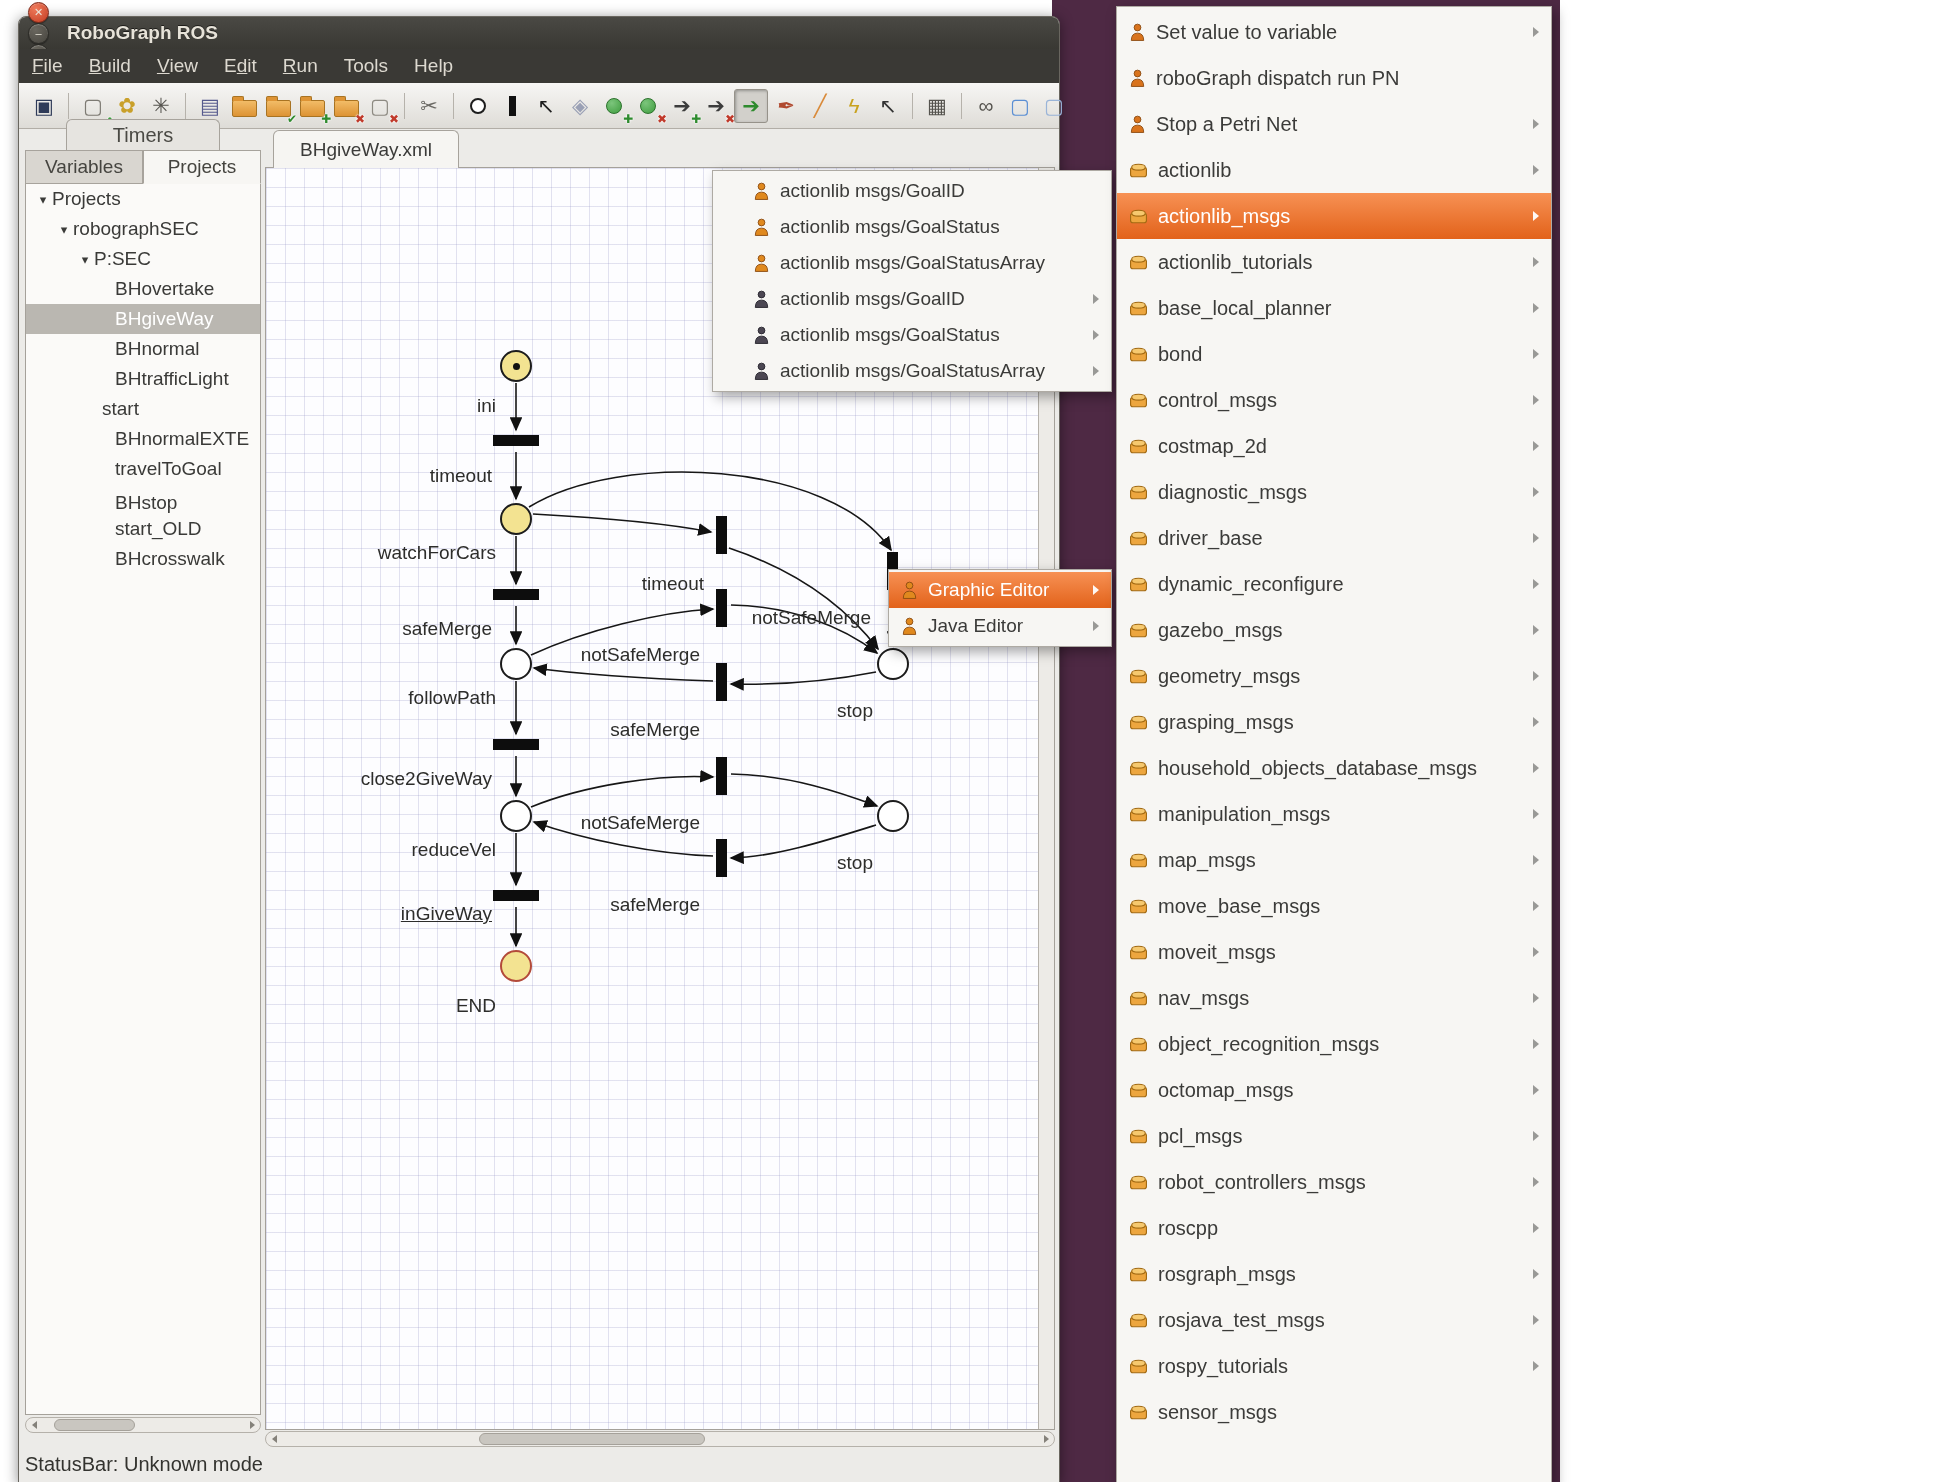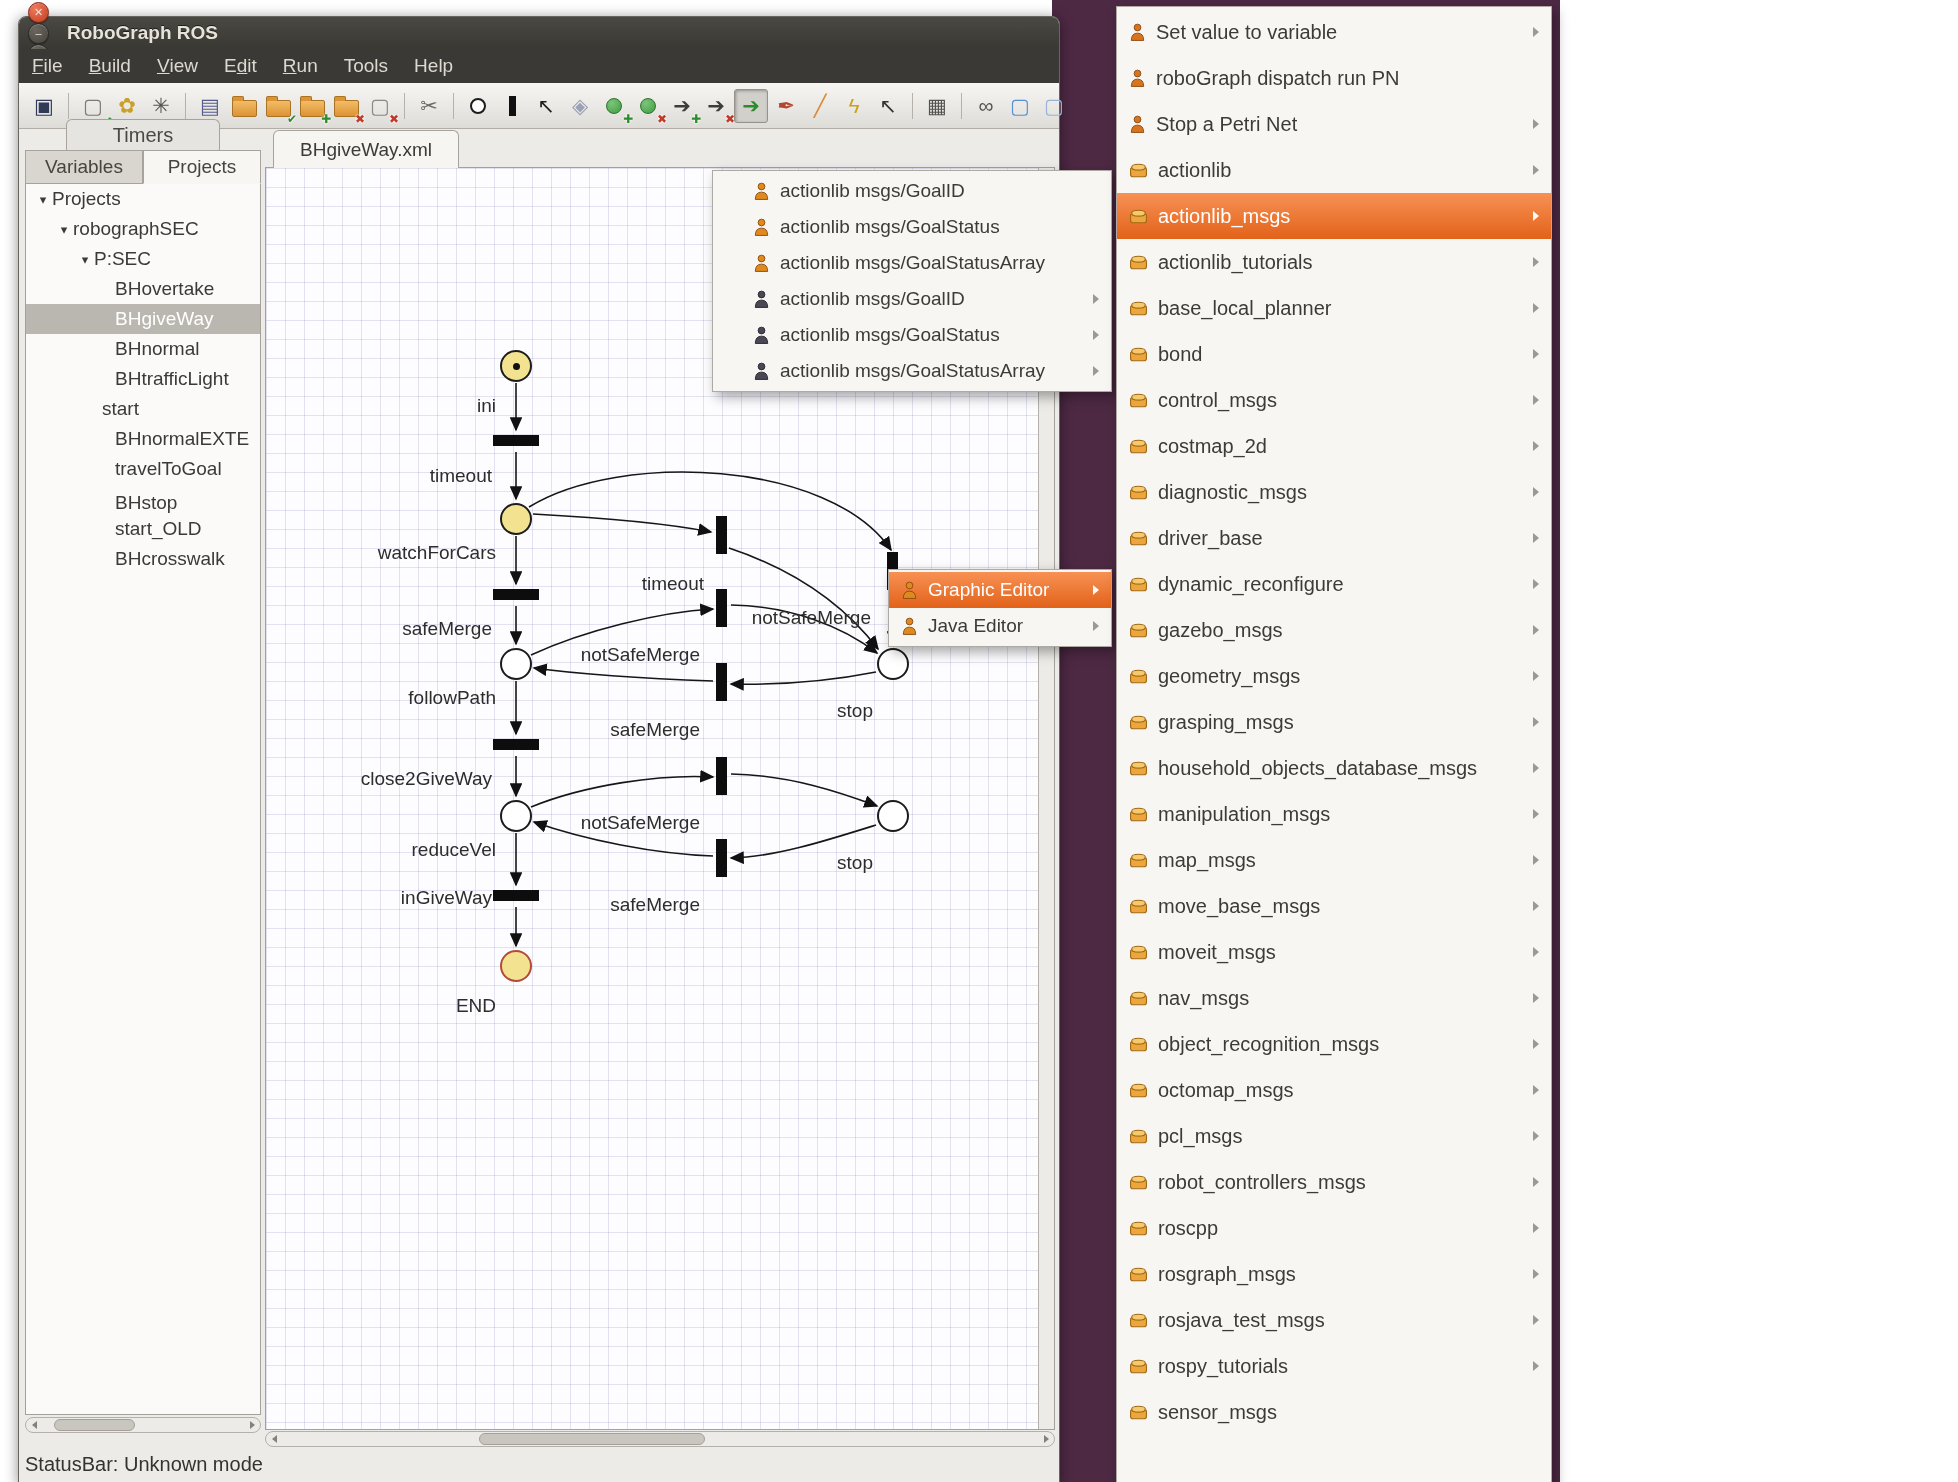--- a/index.html
+++ b/index.html
@@ -341,21 +341,21 @@
           <div class="net-label" style="left: 603px; top: 503px;">stop</div>
           <div class="place" style="left: 607px; top: 632px;"></div>
           <div class="net-label" style="left: 603px; top: 655px;">stop</div>
           <div class="trans h" style="left: 223px; top: 267px;"></div>
           <div class="net-label" style="left: 222px; top: 268px;">timeout</div>
           <div class="trans h" style="left: 223px; top: 421px;"></div>
           <div class="net-label" style="left: 222px; top: 421px;">safeMerge</div>
           <div class="trans h" style="left: 223px; top: 571px;"></div>
           <div class="net-label" style="left: 222px; top: 571px;">close2GiveWay</div>
           <div class="trans h" style="left: 223px; top: 722px;"></div>
-          <div class="net-label" style="left: 222px; top: 690px;">inGiveWay</div>
+          <div class="net-label" style="left: 222px; top: 706px; text-decoration: underline;">inGiveWay</div>
           <div class="trans v" style="left: 446px; top: 348px;"></div>
           <div class="net-label" style="left: 434px; top: 376px;">timeout</div>
           <div class="trans v" style="left: 617px; top: 384px;"></div>
           <div class="net-label" style="left: 601px; top: 410px;">notSafeMerge</div>
           <div class="trans v" style="left: 446px; top: 421px;"></div>
           <div class="net-label" style="left: 430px; top: 447px;">notSafeMerge</div>
           <div class="trans v" style="left: 446px; top: 495px;"></div>
           <div class="net-label" style="left: 430px; top: 522px;">safeMerge</div>
           <div class="trans v" style="left: 446px; top: 589px;"></div>
           <div class="net-label" style="left: 430px; top: 615px;">notSafeMerge</div>

